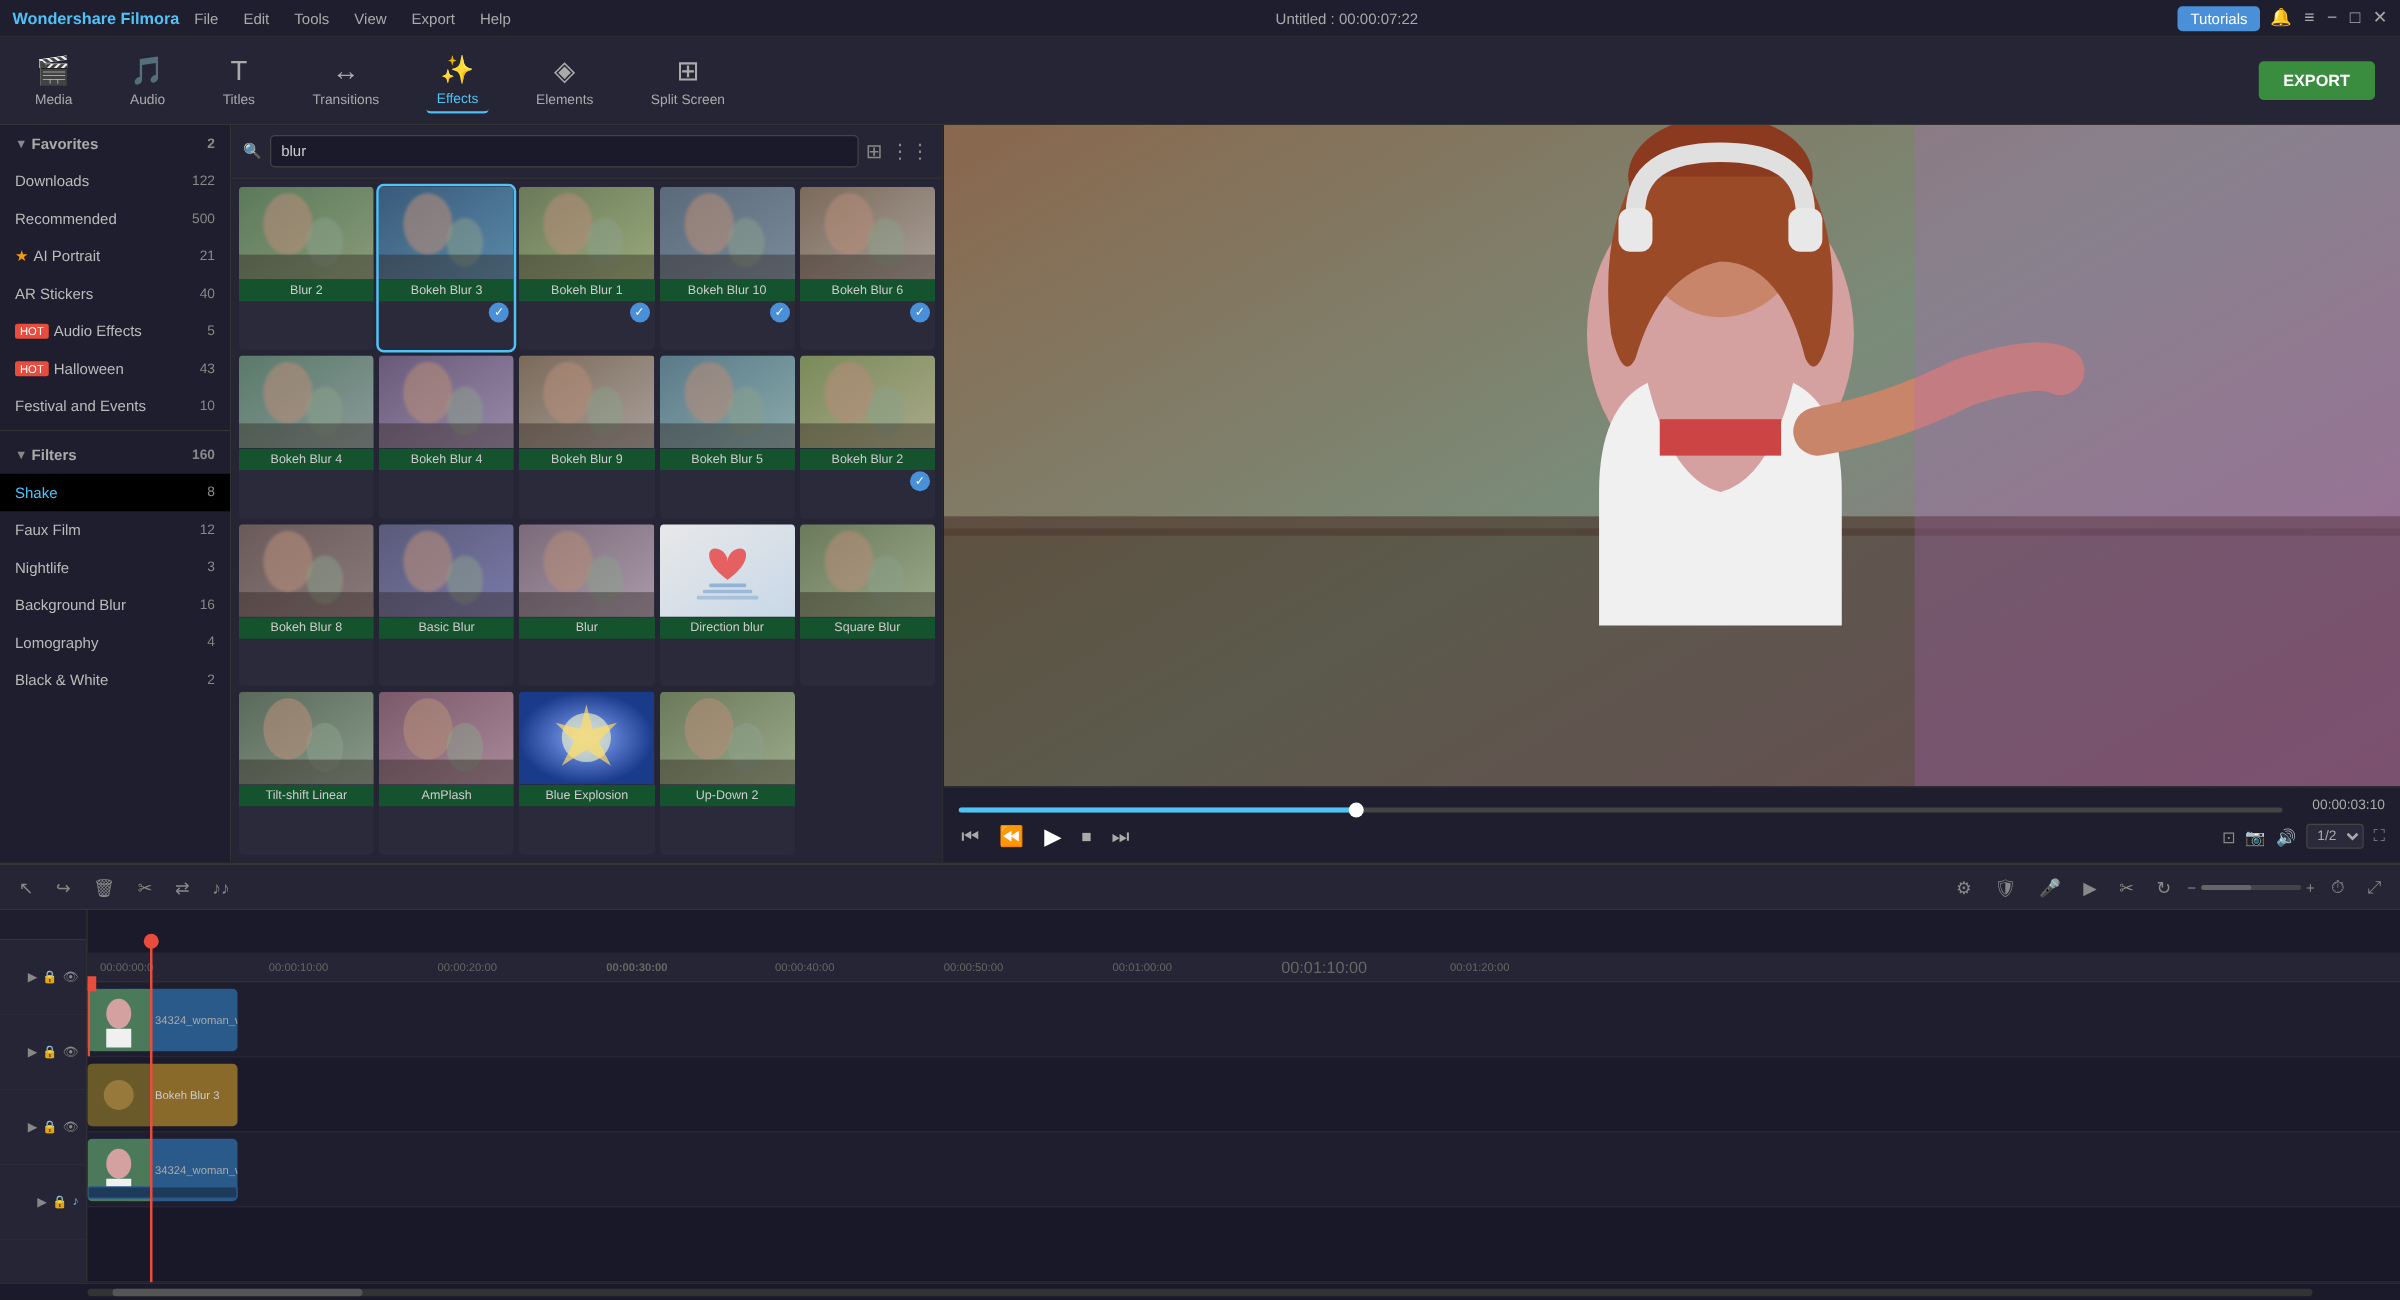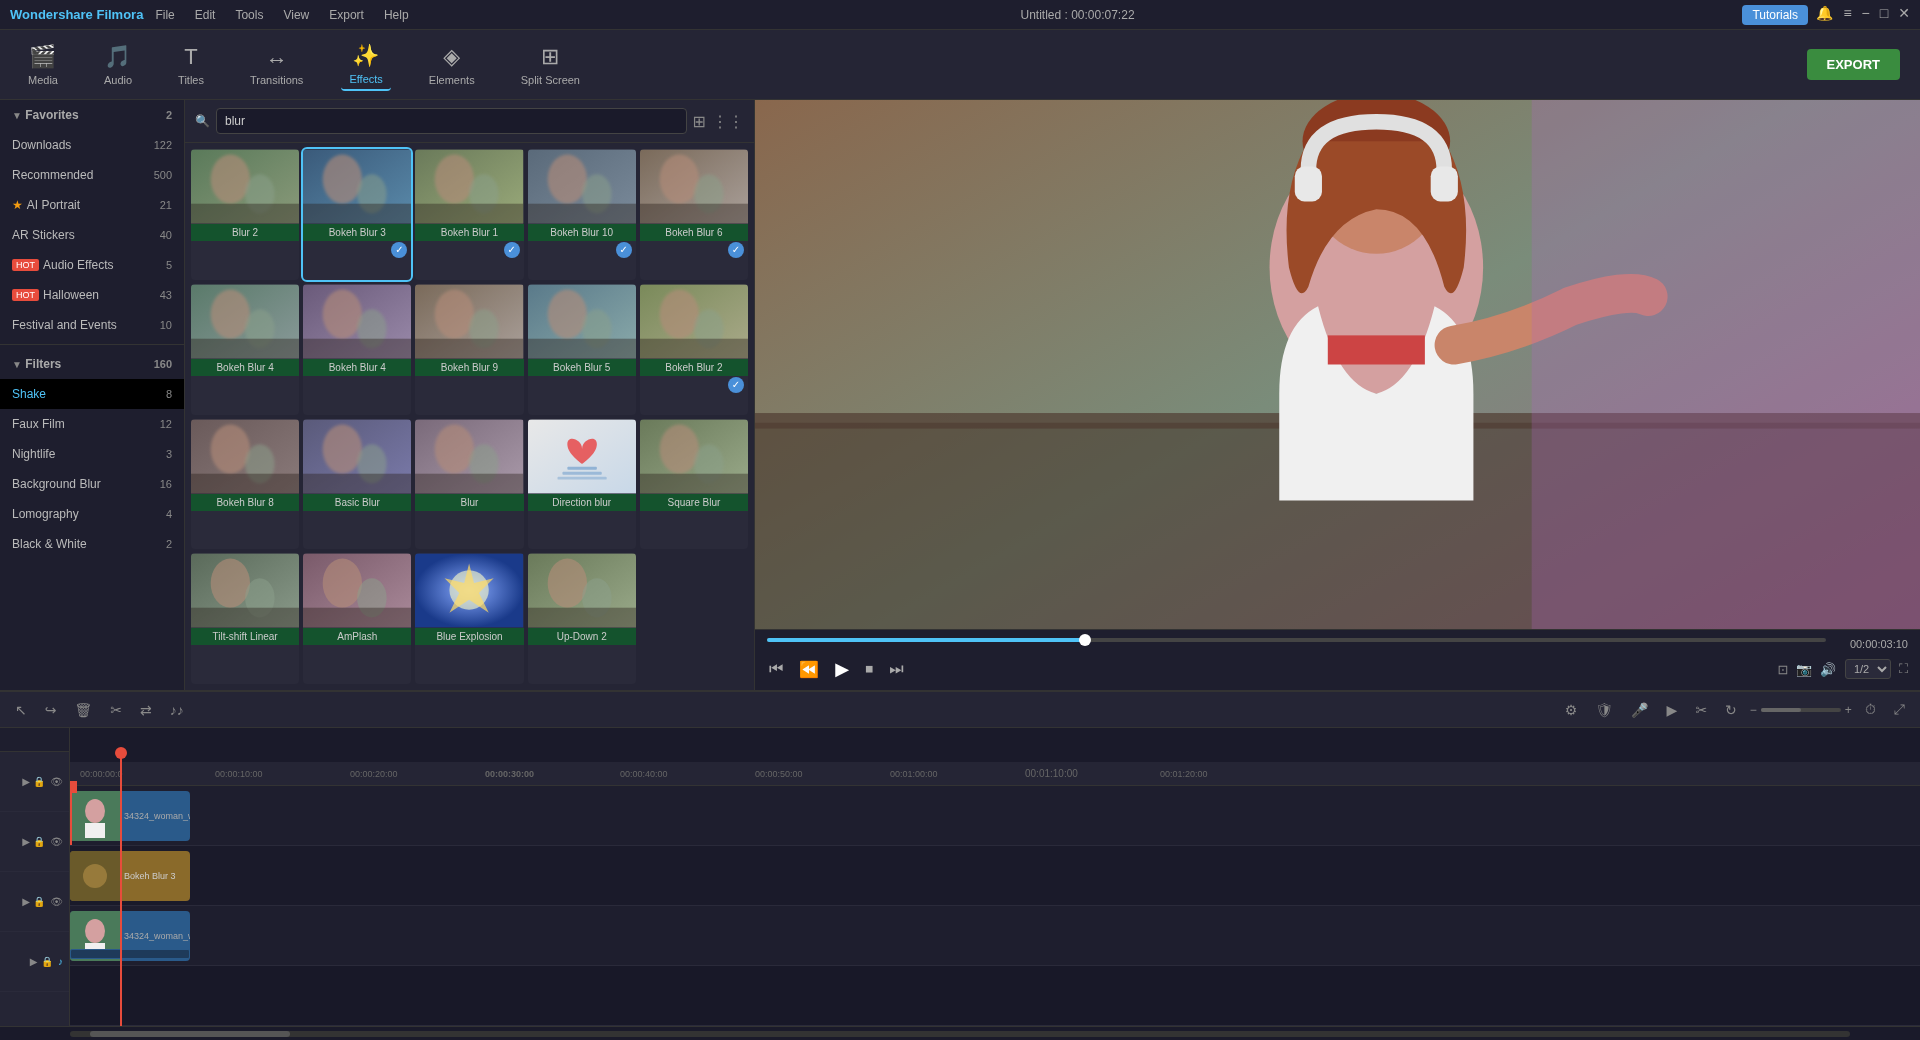--- a/index.html
+++ b/index.html
@@ -48,21 +48,21 @@
     .effect-item { position: relative; cursor: pointer; border-radius: 4px; overflow: hidden; background: #2a2a3a; }
     .effect-item.selected { outline: 2px solid #4fc3f7; }
     .effect-thumb { width: 100%; height: 75px; display: flex; align-items: center; justify-content: center; overflow: hidden; }
     .effect-label { font-size: 10px; color: #ccc; text-align: center; padding: 3px 2px; background: #14532d; }
     .effect-check { position: absolute; bottom: 22px; right: 4px; background: #4a90d9; border-radius: 50%; width: 16px; height: 16px; display: flex; align-items: center; justify-content: center; font-size: 10px; color: #fff; }
 
     
     .preview-panel { flex: 1; background: #0d0d1a; display: flex; flex-direction: column; }
     .video-container { flex: 1; display: flex; align-items: center; justify-content: center; background: #000; overflow: hidden; position: relative; }
     .preview-controls { background: #1e1e2e; padding: 8px 12px; display: flex; flex-direction: column; gap: 6px; border-top: 1px solid #333; }
-    .progress-bar-container { display: flex; align-items: flex-start; gap: 24px; }
+    .progress-bar-container { display: flex; align-items: flex-end; gap: 24px; }
     .progress-bar { flex: 1; height: 4px; background: #444; border-radius: 2px; position: relative; cursor: pointer; }
     .progress-fill { height: 100%; background: #4fc3f7; border-radius: 2px; width: 30%; }
     .progress-thumb { position: absolute; top: -4px; left: 30%; width: 12px; height: 12px; background: #fff; border-radius: 50%; transform: translateX(-50%); }
     .time-display { color: #aaa; font-size: 11px; white-space: nowrap; }
     .playback-controls { display: flex; align-items: center; gap: 12px; }
     .ctrl-btn { background: none; border: none; color: #aaa; font-size: 16px; cursor: pointer; padding: 2px; }
     .ctrl-btn.play { font-size: 18px; color: #fff; }
     .preview-right { display: flex; align-items: center; gap: 8px; margin-left: auto; }
     .zoom-select { background: #2a2a3a; border: 1px solid #444; color: #aaa; font-size: 11px; padding: 2px 4px; border-radius: 3px; }
 
@@ -755,21 +755,21 @@
     <div style="flex:1;display:flex;flex-direction:column;overflow:hidden;position:relative;justify-content:flex-end;">
 
       <div class="timeline-ruler">
         <span style="position:absolute;left:10px;font-size:9px;color:#666;">00:00:00:0</span>
         <span style="position:absolute;left:145px;font-size:9px;color:#666;">00:00:10:00</span>
         <span style="position:absolute;left:280px;font-size:9px;color:#666;">00:00:20:00</span>
         <span style="position:absolute;left:415px;font-size:9px;color:#666;font-weight:bold;">00:00:30:00</span>
         <span style="position:absolute;left:550px;font-size:9px;color:#666;">00:00:40:00</span>
         <span style="position:absolute;left:685px;font-size:9px;color:#666;">00:00:50:00</span>
         <span style="position:absolute;left:820px;font-size:9px;color:#666;">00:01:00:00</span>
-        <span style="position:absolute;left:955px;font-size:10px;color:#666;">00:01:10:00</span>
+        <span style="position:absolute;left:955px;font-size:13px;color:#666;">00:01:10:00</span>
         <span style="position:absolute;left:1090px;font-size:9px;color:#666;">00:01:20:00</span>
       </div>
 
       <div style="height:60px;border-bottom:1px solid #2a2a3a;background:#1e1e2e;position:relative;">
         <div style="position:absolute;left:0;top:5px;width:120px;height:50px;background:#2a5a8a;border-radius:4px;display:flex;align-items:center;overflow:hidden;cursor:pointer;">
           <div style="width:50px;height:100%;background:linear-gradient(135deg,#3a4a3a,#5a6a5a);flex-shrink:0;overflow:hidden;">
             <svg width="50" height="50" viewBox="0 0 50 50">
               <rect width="50" height="50" fill="#4a7a5a"></rect>
               <ellipse cx="25" cy="20" rx="10" ry="12" fill="#d4a0a0"></ellipse>
               <rect x="15" y="32" width="20" height="15" fill="#f0f0f0"></rect>

